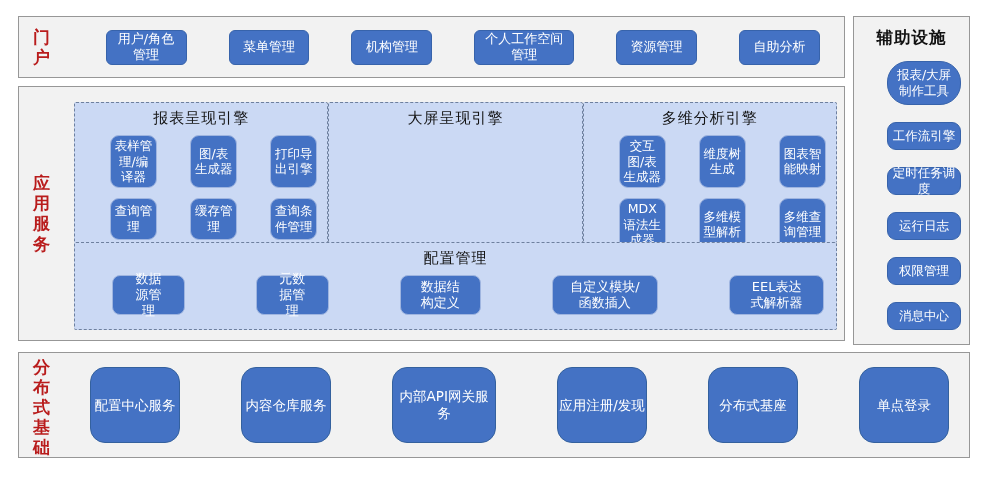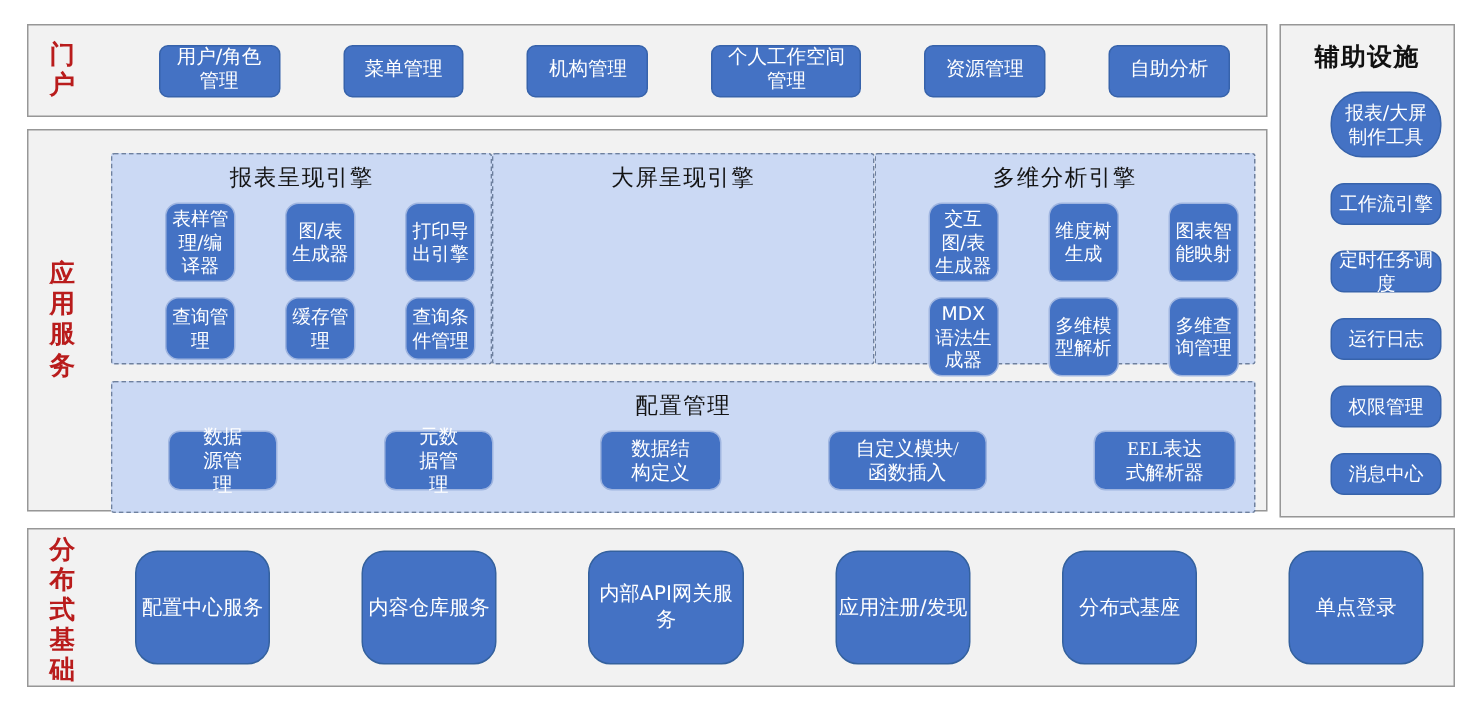--- a/index.html
+++ b/index.html
@@ -37,21 +37,21 @@
   .box-title{
     text-align:center;font-size:15px;color:#141414;padding-top:6px;letter-spacing:1px;
   }
   .engine-grid{
     flex:1;display:grid;grid-template-columns:repeat(3,1fr);gap:10px 8px;
     padding:7px 10px 11px 10px;
   }
   .engine-grid .blue-btn{
     border:1.6px solid #9fb5e0;border-radius:9px;font-size:12.5px;padding:2px 2px;min-height:42px;
   }
-  #config-box{position:absolute;left:55px;right:7px;top:167px;height:88px;font-family:Liberation Serif, serif;}
+  #config-box{position:absolute;left:55px;right:7px;top:155px;height:88px;}
   #config-box .cfg-row{display:flex;justify-content:center;gap:46px;margin-top:7px;padding:0 12px;}
   #config-box .blue-btn{border:1.6px solid #9fb5e0;border-radius:8px;font-size:13px;height:40px;padding:10px 16px;}
   
   #foundation{left:18px;top:352px;width:952px;height:106px;}
   #foundation .v-label{position:absolute;left:14px;top:5px;font-size:17px;line-height:1.175;}
   #foundation .btn-row{
     position:absolute;left:46px;right:20px;top:14px;bottom:14px;display:flex;gap:36px;
   }
   #foundation .blue-btn{flex:1;border-radius:15px;font-size:13.5px;border:1px solid #34619e;}
   #foundation .blue-btn.wide{flex:1.16;}

